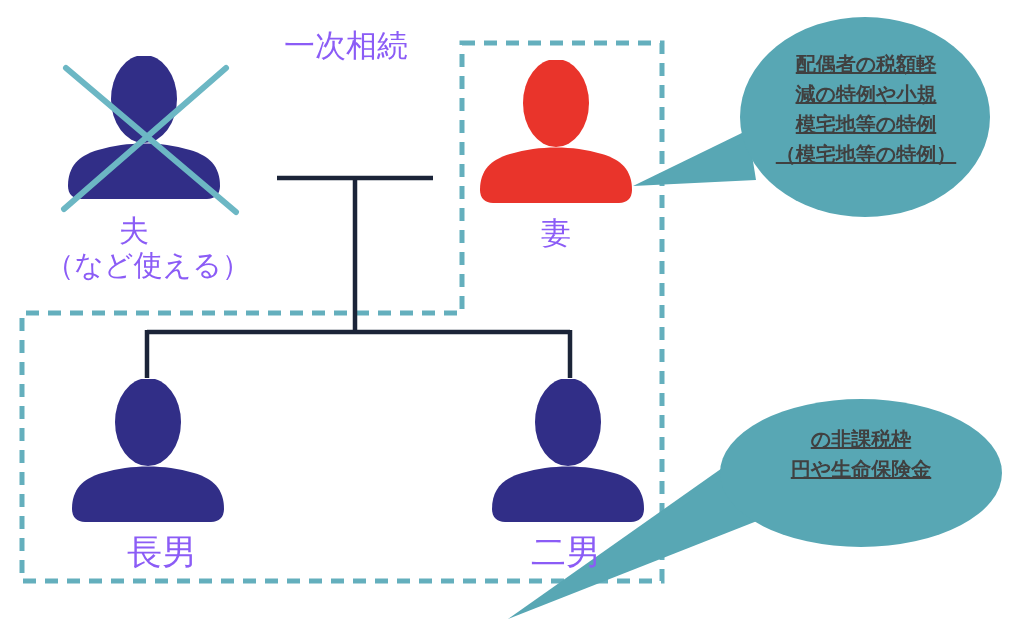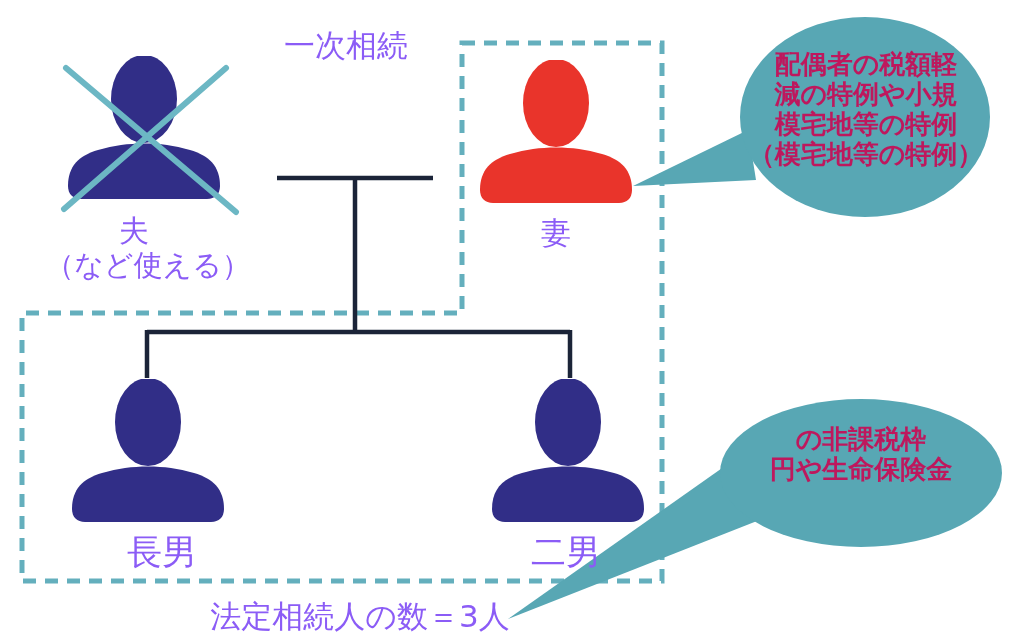--- a/index.html
+++ b/index.html
@@ -18,24 +18,25 @@
     font-weight:normal;
     color:#8b5cf6;
     line-height:1.1;
     text-align:center;
   }
   .bubble-text{
     position:absolute;
     transform:translateX(-50%);
     text-align:center;
     font-weight:bold;
-    color:#be185d;
-    font-size:26px;
+    color:#404040;
+    font-size:20px;
     line-height:30px;
     white-space:nowrap;
+    text-decoration:underline;
   }
   .t-title{font-size:31px;}
   .t-name{font-size:30px;}
   .t-sub{font-size:29px;}
   .t-son{font-size:35px;}
   .t-footer{font-size:31px;}
 </style>
 </head>
 <body>
 
@@ -81,21 +82,20 @@
   <div class="txt t-title" style="left:346px;top:28px;">一次相続</div>
 
   <div class="txt t-name" style="left:134px;top:214px;">夫</div>
   <div class="txt t-sub" style="left:148px;top:250px;">（など使える）</div>
 
   <div class="txt t-name" style="left:556px;top:216px;">妻</div>
 
   <div class="txt t-son" style="left:162px;top:533px;">長男</div>
   <div class="txt t-son" style="left:566px;top:533px;">二男</div>
 
-  <div class="txt t-footer" style="left:360px;top:599px;">法定相続人の数＝3人</div>
 
   <div class="bubble-text" style="left:866px;top:49px;">
     <div>配偶者の税額軽</div>
     <div>減の特例や小規</div>
     <div>模宅地等の特例</div>
     <div>（模宅地等の特例）</div>
   </div>
 
   <div class="bubble-text" style="left:861px;top:424px;">
     <div>の非課税枠</div>

